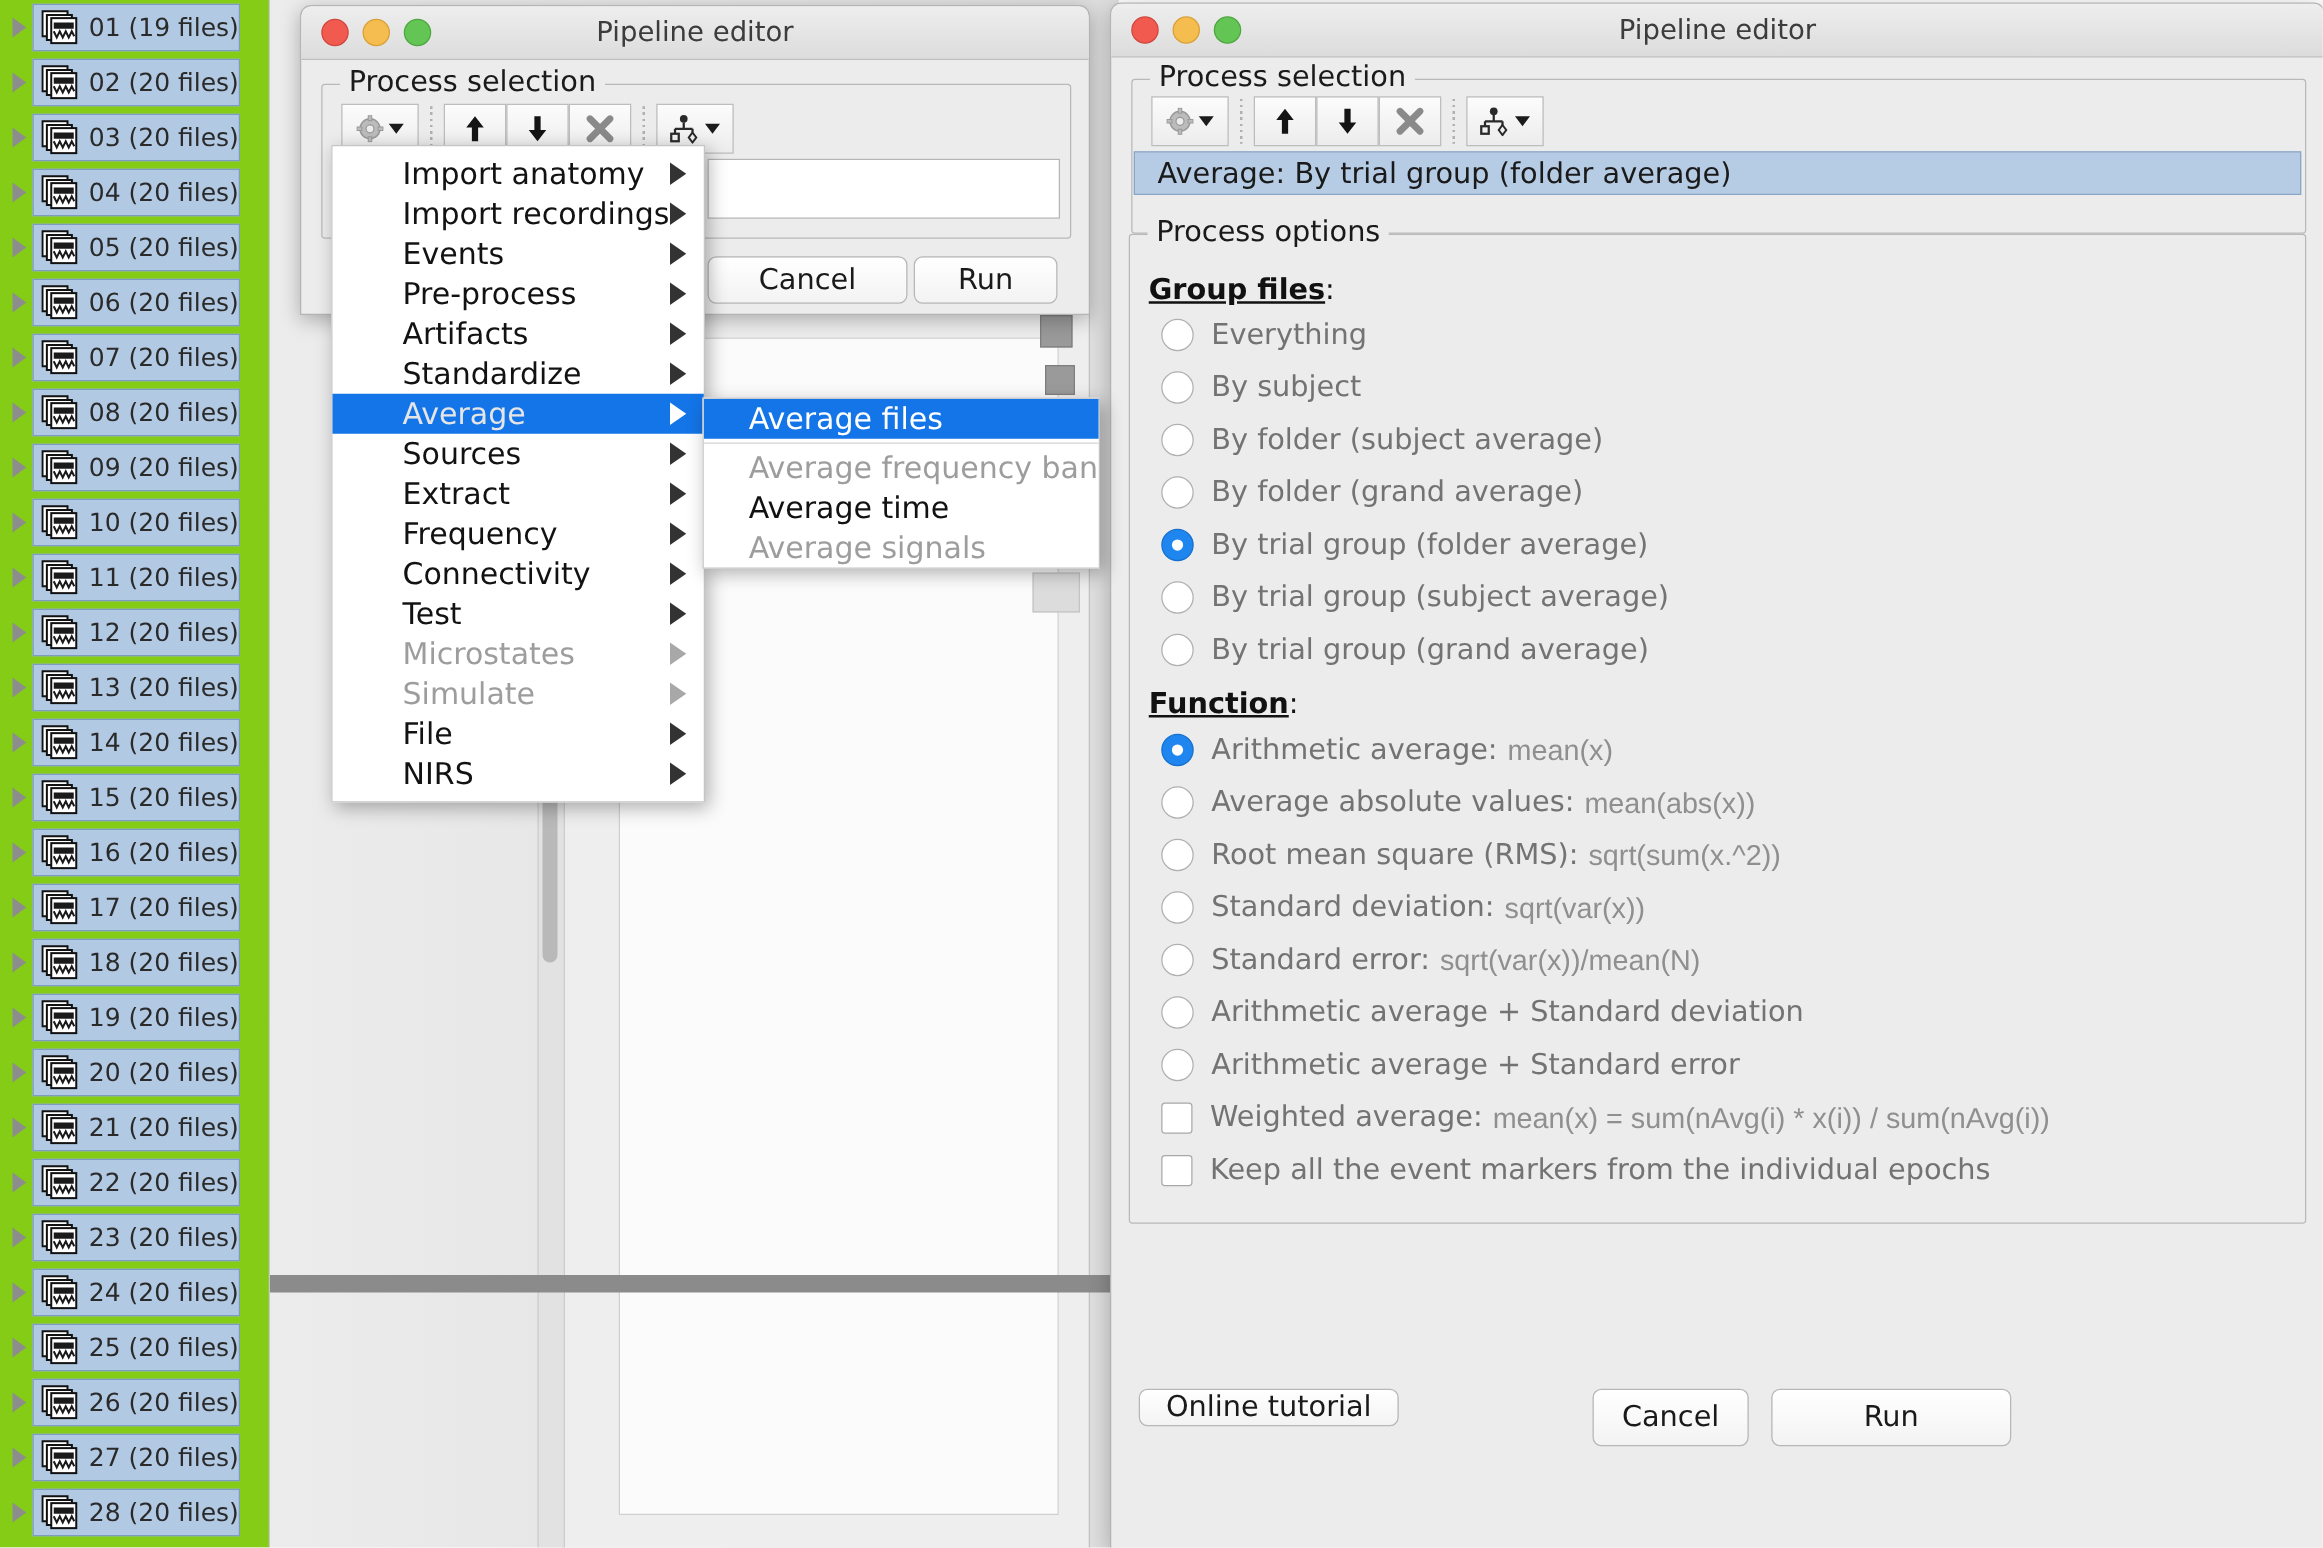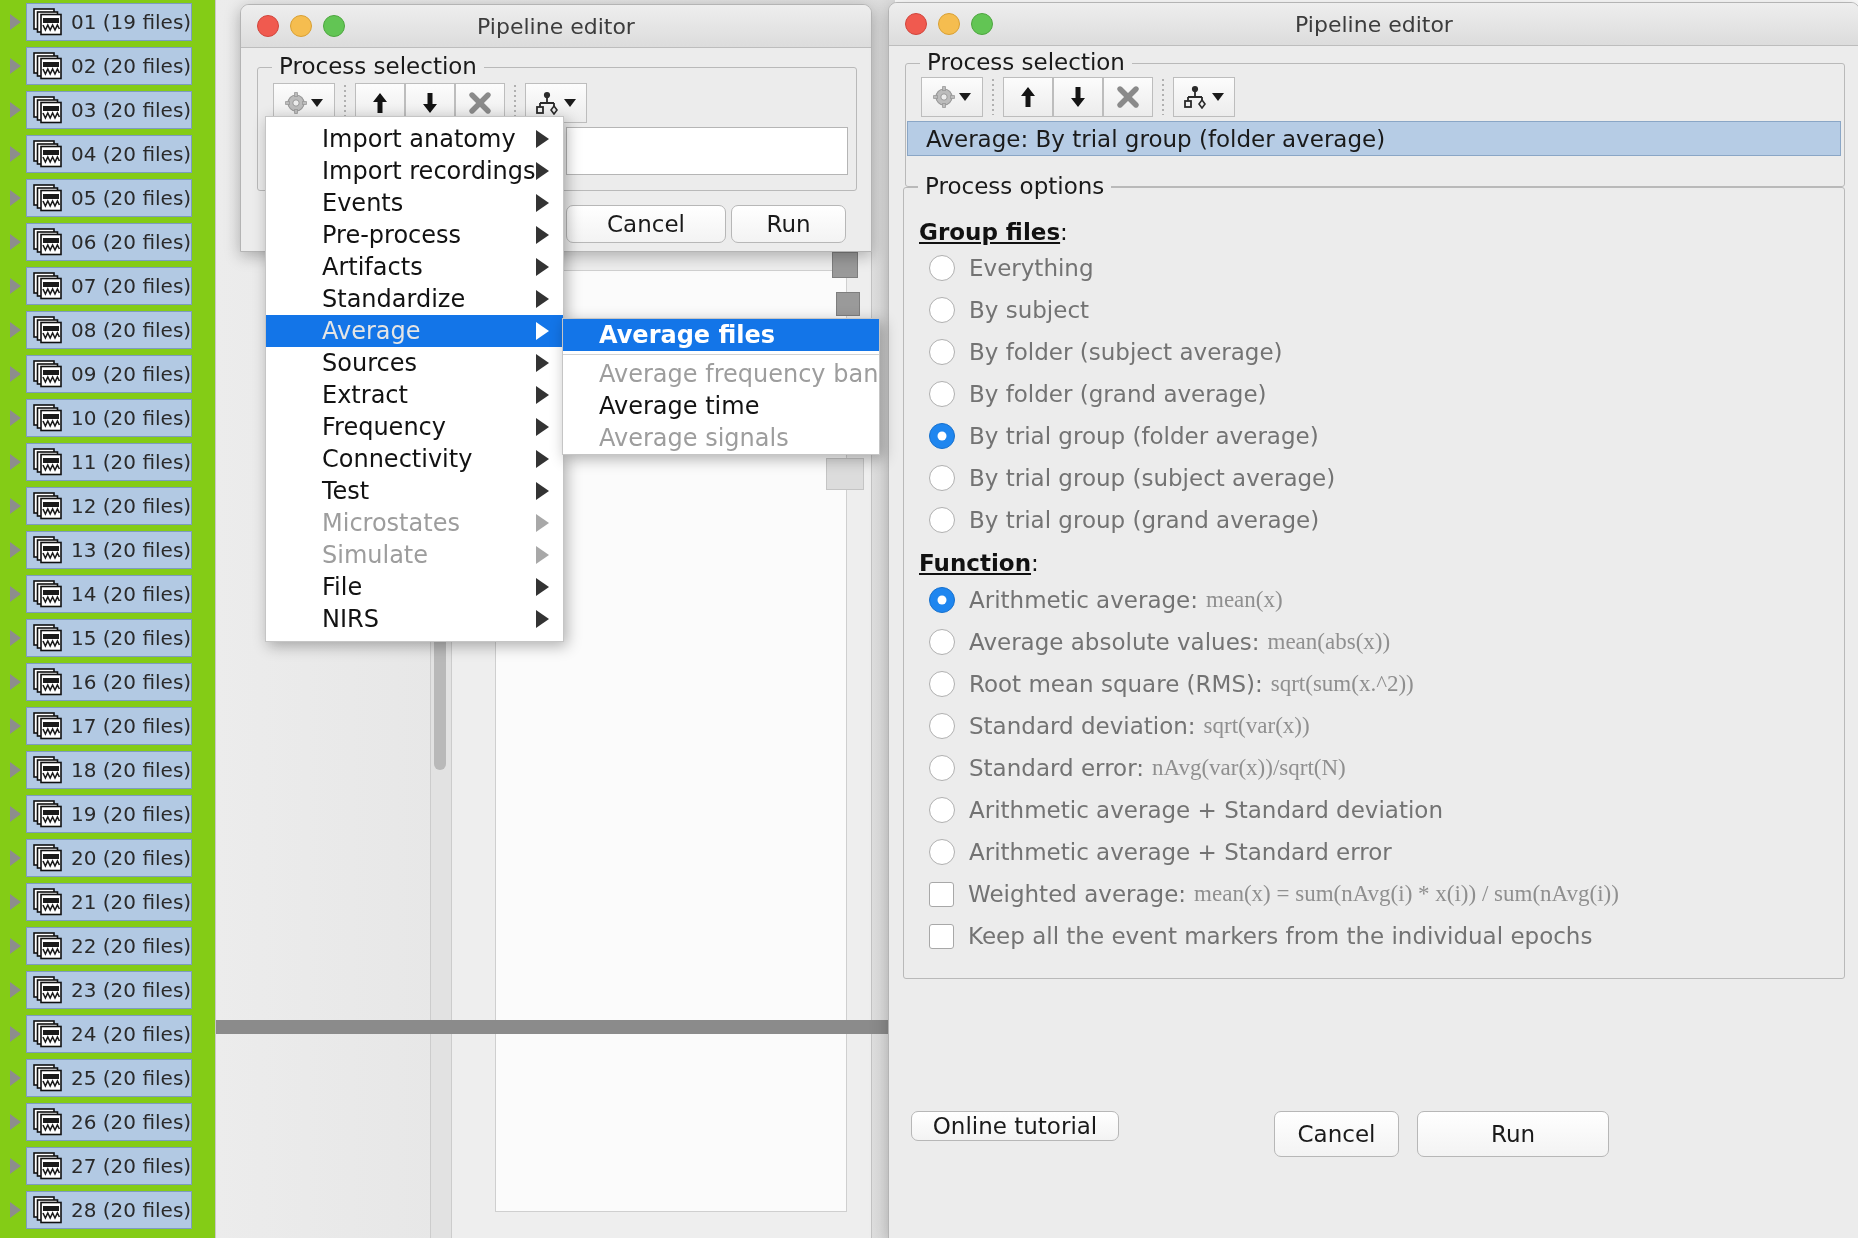--- a/index.html
+++ b/index.html
@@ -207,21 +207,21 @@
   }
   .sub-item{
     height:32px;
     display:flex;align-items:center;
     padding:0 14px 0 36px;
     font-size:24px;
     font-family:"DejaVu Sans", sans-serif;
     color:#121212;
     white-space:nowrap;
   }
-  .sub-item.selected{background:#1375e8;color:#ffffff;font-weight:bold;}
+  .sub-item.selected{background:#1375e8;color:#ffffff;}
   .sub-item.disabled{color:#9d9d9d;}
   .sub-sep{height:1px;background:#d3d3d3;margin:3px 0;}
 
   
   #dialog-right{
     left:888px;top:2px;width:970px;height:1236px;
     background:#ececec;
     border:1px solid #b4b4b4;
     border-radius:9px 9px 0 0;
     box-shadow:0 4px 18px rgba(0,0,0,0.25);
@@ -272,21 +272,21 @@
     flex:0 0 25px;
     margin-right:14px;
   }
   .opt-label{
     font-size:23px;color:#737373;
     font-family:"DejaVu Sans", sans-serif;
     white-space:nowrap;
   }
   .opt-formula{
     font-size:23px;color:#8f8f8f;
-    font-family:Liberation Serif, serif;
+    font-family:Liberation Sans, sans-serif;
     white-space:nowrap;
   }
 </style>
 </head>
 <body>
 
 <div class="abs" id="bg-panel"></div>
 <div class="abs" id="bg-inner-panel"></div>
 <div class="abs" id="bg-white-area"></div>
 <div class="abs" id="bg-scrollbar"></div>
@@ -1109,21 +1109,21 @@
         <span class="opt-formula" style="margin-left:8px;">sqrt(sum(x.^2))</span>
       </div>
       <div class="opt-row">
         <span class="radio"></span>
         <span class="opt-label">Standard deviation:</span>
         <span class="opt-formula" style="margin-left:8px;">sqrt(var(x))</span>
       </div>
       <div class="opt-row">
         <span class="radio"></span>
         <span class="opt-label">Standard error:</span>
-        <span class="opt-formula" style="margin-left:8px;">nAvg(var(x))/sqrt(N)</span>
+        <span class="opt-formula" style="margin-left:8px;">sqrt(var(x))/mean(N)</span>
       </div>
       <div class="opt-row">
         <span class="radio"></span>
         <span class="opt-label">Arithmetic average + Standard deviation</span>
       </div>
       <div class="opt-row">
         <span class="radio"></span>
         <span class="opt-label">Arithmetic average + Standard error</span>
       </div>
       <div class="opt-row">

